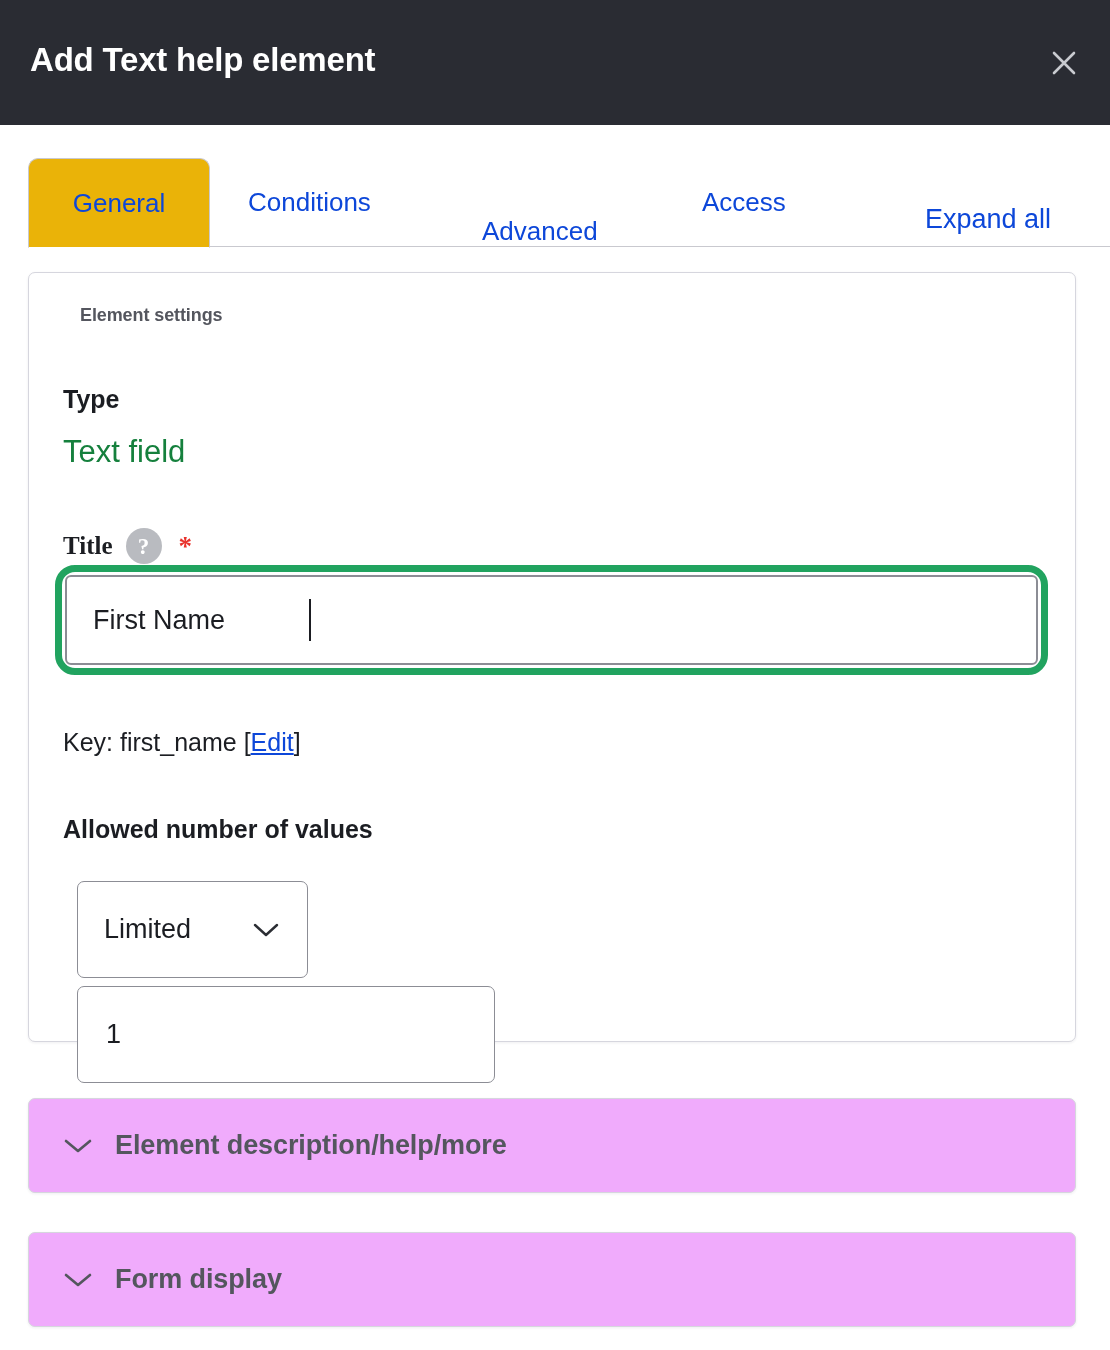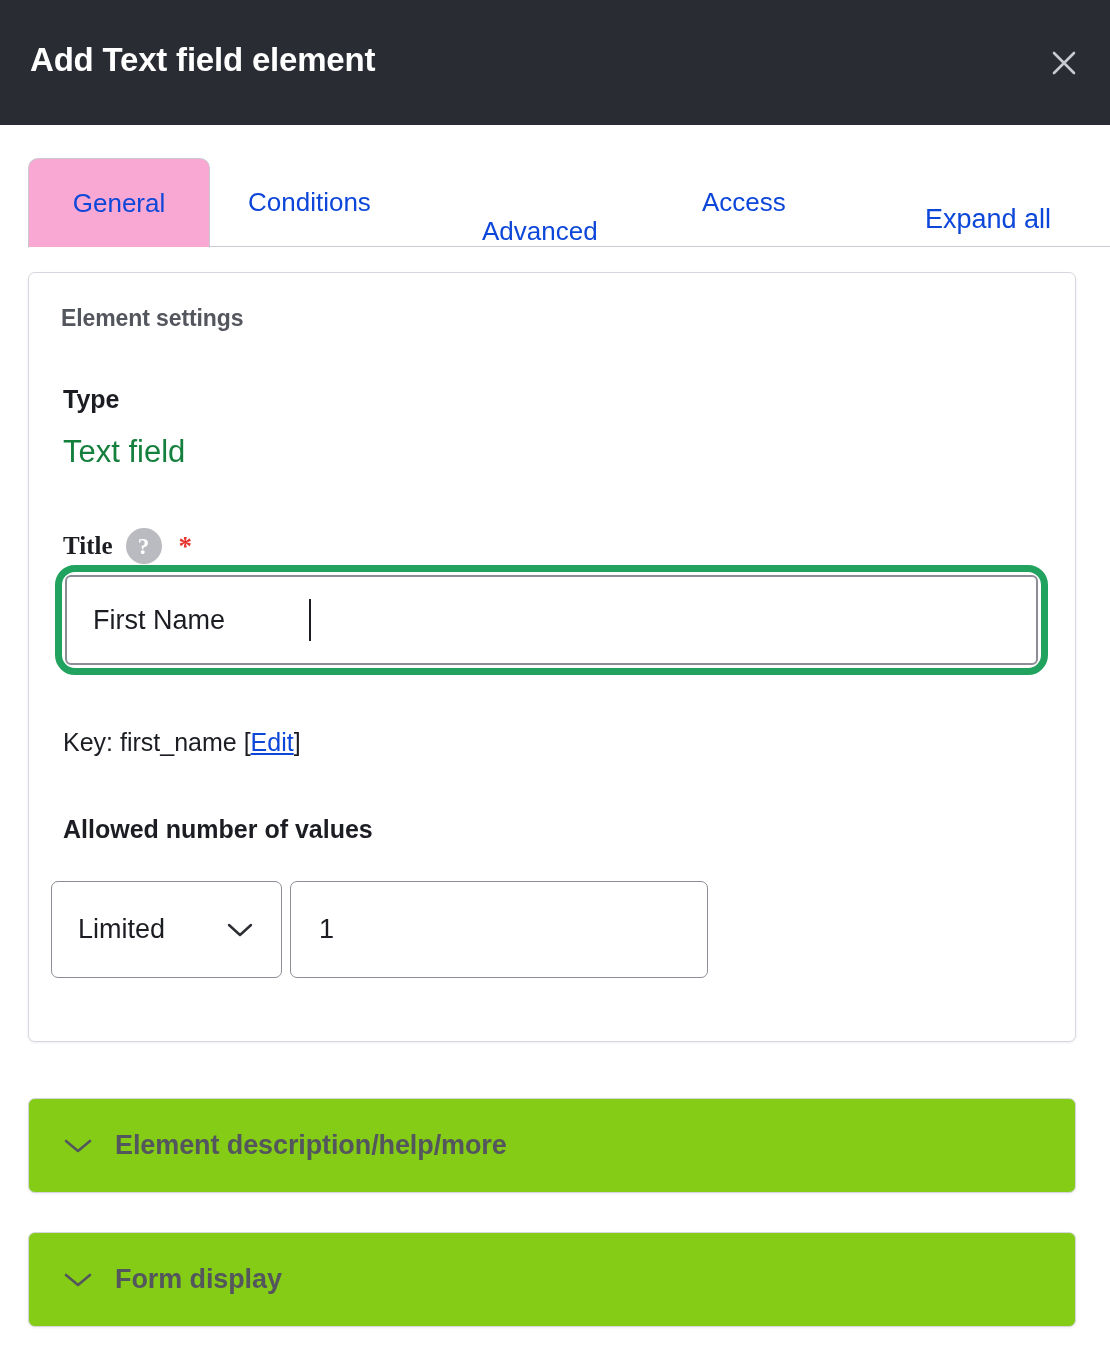--- a/index.html
+++ b/index.html
@@ -52,21 +52,21 @@
     color: #0d47d9;
     font-size: 26px;
     cursor: pointer;
     white-space: nowrap;
     background: transparent;
     border: none;
     font-family: "Liberation Sans", sans-serif;
     padding: 0 26px;
   }
   .tab.active {
-    background: #f9a8d4;
+    background: #eab308;
     border: 1px solid #c9c9cf;
     border-bottom: 1px solid #ffffff;
     border-radius: 10px 10px 0 0;
     z-index: 3;
     height: 90px;
   }
   .tab-general { left: 28px; width: 182px; }
   .tab-conditions { left: 222px; }
   .tab-advanced { left: 456px; align-items: flex-end; }
   .tab-access { left: 676px; }
@@ -87,23 +87,23 @@
   
   .settings-card {
     position: absolute; left: 28px; top: 272px;
     width: 1048px; height: 770px;
     background: #ffffff;
     border: 1px solid #d6d6de;
     border-radius: 7px;
     box-shadow: 0 1px 3px rgba(30,30,50,0.07);
   }
   .section-heading {
-    position: absolute; left: 32px; top: 32px;
+    position: absolute; left: 51px; top: 32px;
     color: #54565e;
-    font-size: 23px; font-weight: bold;
+    font-size: 18px; font-weight: bold;
     letter-spacing: -0.1px;
   }
   .field-label {
     color: #1b1d22;
     font-size: 25px; font-weight: bold;
   }
   .type-label { position: absolute; left: 34px; top: 112px; }
   .type-value {
     position: absolute; left: 34px; top: 161px;
     color: #15803d;
@@ -167,22 +167,22 @@
   }
   .key-link {
     color: #0d47d9;
     text-decoration: underline;
     cursor: pointer;
   }
 
   .allowed-label { position: absolute; left: 34px; top: 542px; }
 
   .allowed-row {
-    position: absolute; left: 22px; top: 608px;
-    display: flex; align-items: flex-start; gap: 8px;
+    position: absolute; left: 48px; top: 608px;
+    display: flex; align-items: flex-start; gap: 8px; flex-direction: column;
   }
   .select-box {
     position: relative;
     width: 231px; height: 97px;
     border: 1px solid #8c8d95;
     border-radius: 7px;
     background: #ffffff;
     display: flex; align-items: center;
     padding: 0 26px;
     cursor: pointer;
@@ -204,21 +204,21 @@
     font-size: 27px;
     color: #1b1d22;
     padding: 0 28px;
     outline: none;
   }
 
   
   .collapsible {
     position: absolute; left: 28px;
     width: 1048px; height: 95px;
-    background: #84cc16;
+    background: #f0abfc;
     border: 1px solid #d6d6de;
     border-radius: 7px;
     box-shadow: 0 1px 3px rgba(30,30,50,0.07);
     display: flex; align-items: center;
     cursor: pointer;
   }
   .collapsible-1 { top: 1098px; }
   .collapsible-2 { top: 1232px; }
   .collapsible .chev {
     margin-left: 34px; margin-right: 22px;
@@ -229,21 +229,21 @@
     font-size: 27px; font-weight: bold;
     letter-spacing: -0.1px;
   }
 </style>
 </head>
 <body>
 
 <div class="screen">
 
   <div class="dialog-header">
-    <div class="dialog-title">Add Text field element</div>
+    <div class="dialog-title">Add Text help element</div>
     <button class="close-btn">
       <span>
         <svg width="30" height="30" viewBox="0 0 30 30">
           <path d="M5 5 L25 25 M25 5 L5 25" stroke="#c9cbd0" stroke-width="2.6" stroke-linecap="round" fill="none"></path>
         </svg>
       </span>
     </button>
   </div>
 
   <div class="tabs-row">

